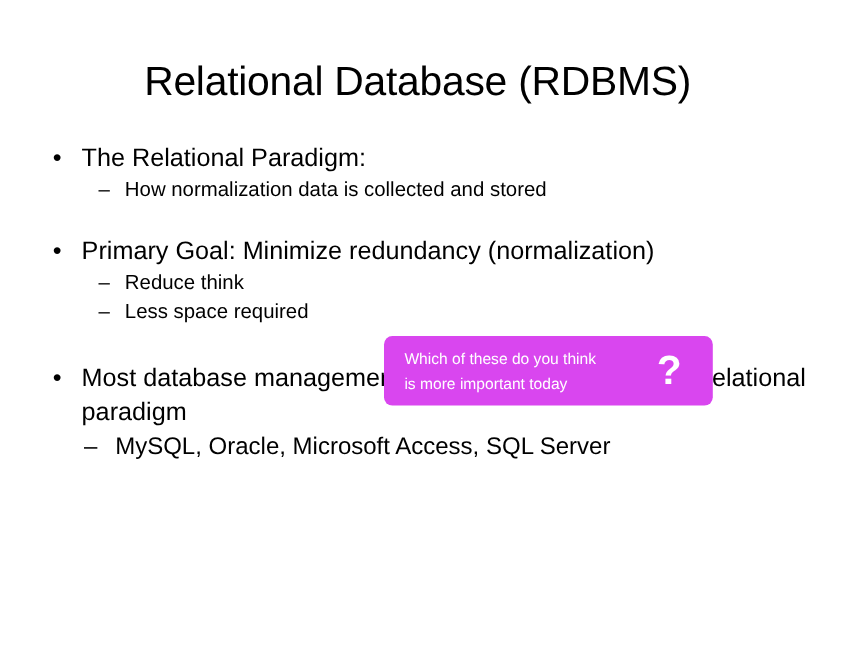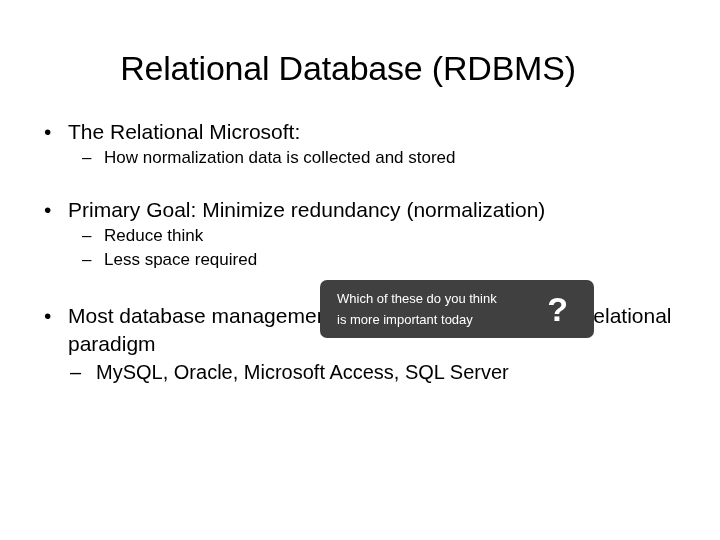--- a/index.html
+++ b/index.html
@@ -93,21 +93,21 @@
   .gap-a { height: 26px; }
   .gap-c { height: 30px; }
 
   
   .callout {
     position: absolute;
     left: 320px;
     top: 280px;
     width: 274px;
     height: 58px;
-    background: #404040;
+    background: #d946ef;
     border-radius: 7px;
     box-sizing: border-box;
   }
   .callout-text {
     position: absolute;
     left: 17px;
     top: 8px;
     width: 240px;
     color: #ffffff;
     font-size: 13px;
@@ -130,21 +130,21 @@
 
 <div class="slide">
 
   <div class="slide-title">Relational Database (RDBMS)</div>
 
   <div class="body-area">
 
     <div class="block">
       <div class="bullet-l1">
         <span class="dot">•</span>
-        <span>The Relational Microsoft:</span>
+        <span>The Relational Paradigm:</span>
       </div>
       <div class="bullet-l2">
         <span class="dash">–</span>
         <span>How normalization data is collected and stored</span>
       </div>
     </div>
 
     <div class="gap-a"></div>
 
     <div class="block">

